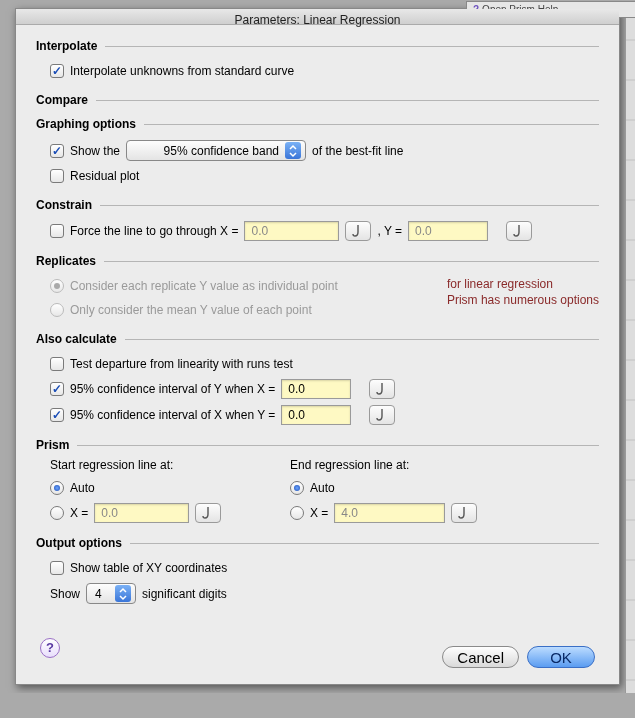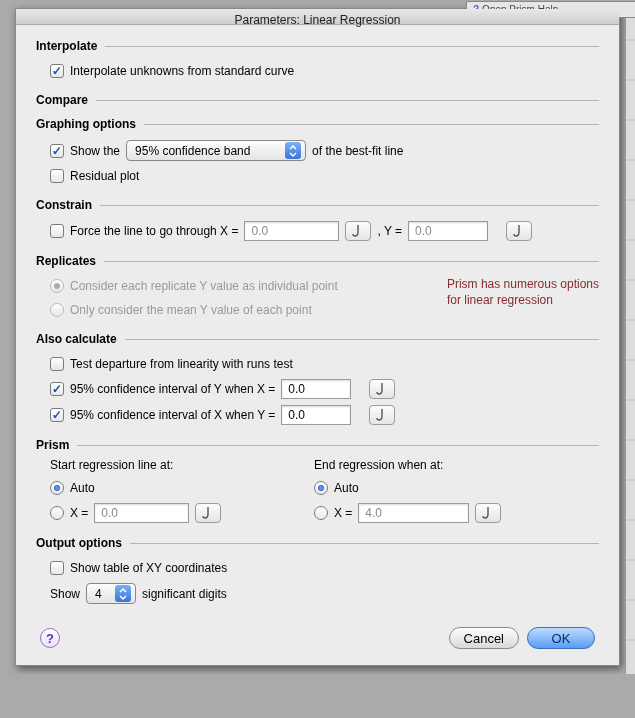--- a/index.html
+++ b/index.html
@@ -115,21 +115,21 @@
     border-radius: 3px;
     display: flex;
     flex-direction: column;
     align-items: center; justify-content: center;
     color: #fff;
   }
   .popup .arrows svg { display:block; }
   .textfield {
     height: 20px;
     border: 1px solid #9a9a9a;
-    background: #ffffff;
+    background: #fef9c3;
     padding: 0 6px;
     font-size: 12px;
     display: inline-flex;
     align-items: center;
     color: #888;
     box-shadow: inset 0 1px 2px rgba(0,0,0,0.15);
   }
   .hook-btn {
     width: 26px; height: 20px;
     border: 1px solid #9a9a9a;
@@ -137,21 +137,21 @@
     background: linear-gradient(#fdfdfd,#e4e4e4);
     display: inline-flex;
     align-items: center; justify-content: center;
   }
   .hook-btn svg { stroke: #555; }
   .annotation {
     color: #8a2a2a;
     font-size: 12px;
     line-height: 16px;
   }
-  .columns { display: flex; gap: 24px; padding-left: 14px; }
+  .columns { display: flex; padding-left: 14px; }
   .col { flex: 0 0 auto; }
   .sub { font-size: 12px; margin-bottom: 4px; }
   .footer {
     display: flex;
     align-items: center;
     padding: 10px 4px 0 4px;
     gap: 8px;
   }
   .footer-spacer { flex: 1; }
   .help-btn {
@@ -165,21 +165,22 @@
     font-size: 13px;
   }
   .push-btn {
     min-width: 68px; height: 22px;
     border: 1px solid #8a8a8a;
     border-radius: 11px;
     background: linear-gradient(#fefefe,#d9d9d9);
     display: inline-flex;
     align-items: center; justify-content: center;
     padding: 0 14px;
-    font-size: 13px;
+    font-size: 15px;
+    margin-top: 19px;
   }
   .push-btn.default {
     border-color: #3a6fc6;
     background: linear-gradient(#bcdcff,#5a9cf1);
     color: #0a2a66;
   }
   .right-strip {
     position: absolute;
     top: -8px;
     right: -20px;
@@ -224,21 +225,21 @@
     </div>
 
     <div class="section">
       <div class="section-header">
         <span>Graphing options</span>
         <span class="rule"></span>
       </div>
       <div class="row">
         <span class="checkbox checked"></span>
         <span>Show the</span>
-        <span class="popup" style="width:180px;">
+        <span class="popup" style="width:180px;text-align:right;">
           <span style="flex:1;">95% confidence band</span>
           <span class="arrows">
             <svg width="8" height="14" viewBox="0 0 8 14">
                 <path d="M1 5 L4 2 L7 5 M1 9 L4 12 L7 9" stroke="#fff" stroke-width="1.5" fill="none"></path>
               </svg>
           </span>
         </span>
         <span>of the best-fit line</span>
       </div>
       <div class="row">
@@ -283,22 +284,22 @@
       </div>
       <div class="row">
         <span class="radio disabled selected"></span>
         <span class="disabled-text">Consider each replicate Y value as individual point</span>
       </div>
       <div class="row">
         <span class="radio disabled"></span>
         <span class="disabled-text">Only consider the mean Y value of each point</span>
       </div>
       <div class="annotation" style="position:absolute; right:0; top:22px; text-align:left;">
+        <div>for linear regression</div>
         <div>Prism has numerous options</div>
-        <div>for linear regression</div>
       </div>
     </div>
 
     <div class="section">
       <div class="section-header">
         <span>Also calculate</span>
         <span class="rule"></span>
       </div>
       <div class="row">
         <span class="checkbox"></span>
@@ -351,21 +352,21 @@
                 <span>0.0</span>
               </span>
             <span class="hook-btn">
               <svg width="12" height="14" viewBox="0 0 12 14">
                   <path d="M6 1 L6 8 Q6 12 3 12 Q1 12 1 10" fill="none" stroke-width="1.4"></path>
                 </svg>
             </span>
           </div>
         </div>
         <div class="col" style="width:240px;">
-          <div class="sub">End regression when at:</div>
+          <div class="sub">End regression line at:</div>
           <div class="row" style="padding-left:0;">
             <span class="radio selected"></span>
             <span>Auto</span>
           </div>
           <div class="row" style="padding-left:0;">
             <span class="radio"></span>
             <span>X =</span>
             <span class="textfield" style="width:111px;">
                 <span>4.0</span>
               </span>

